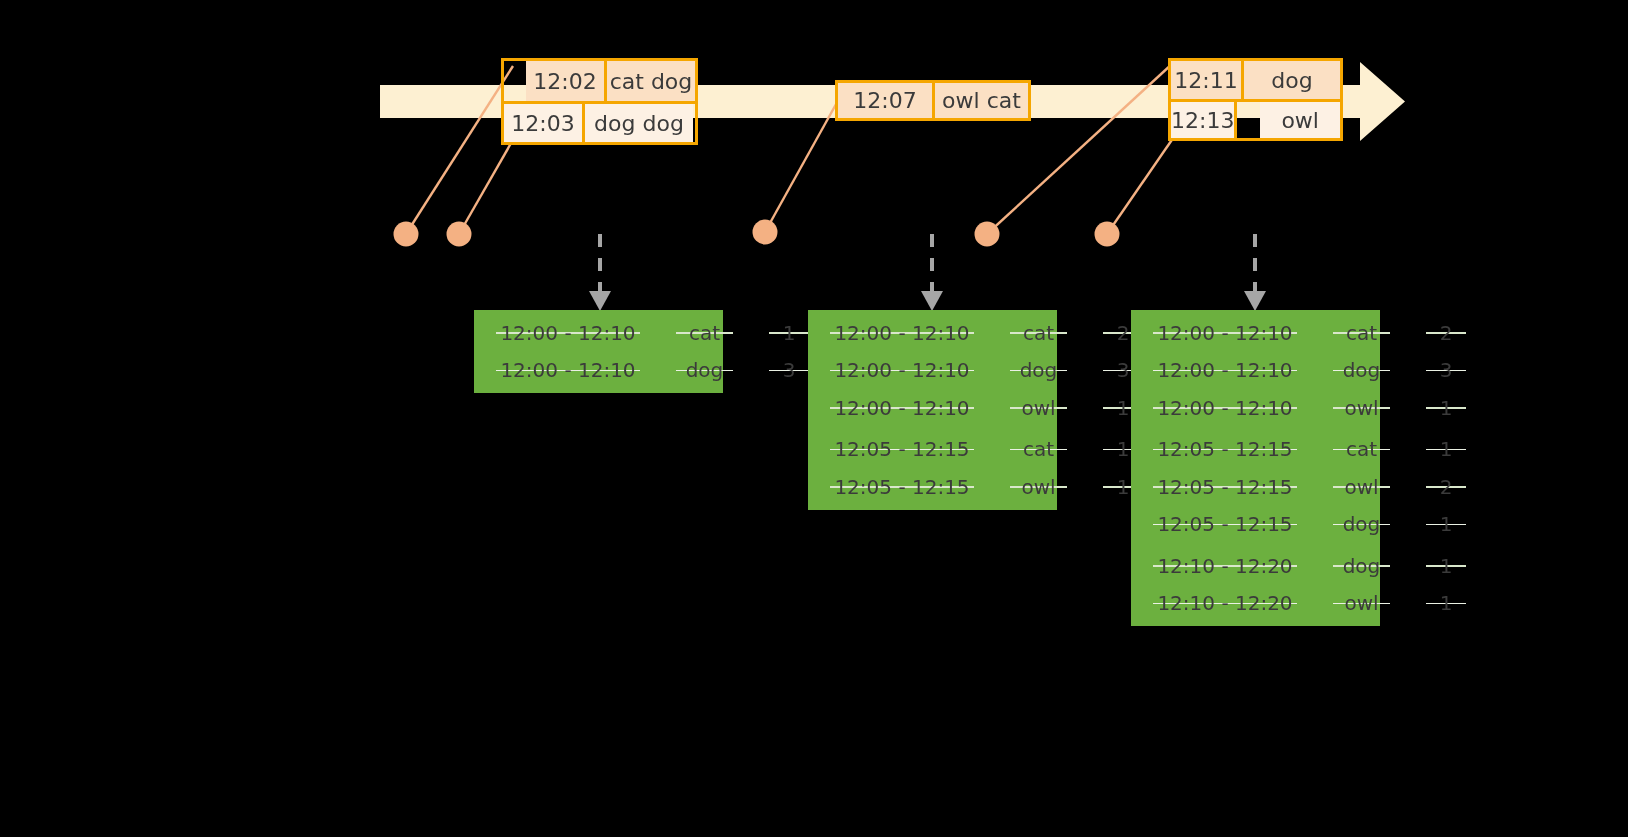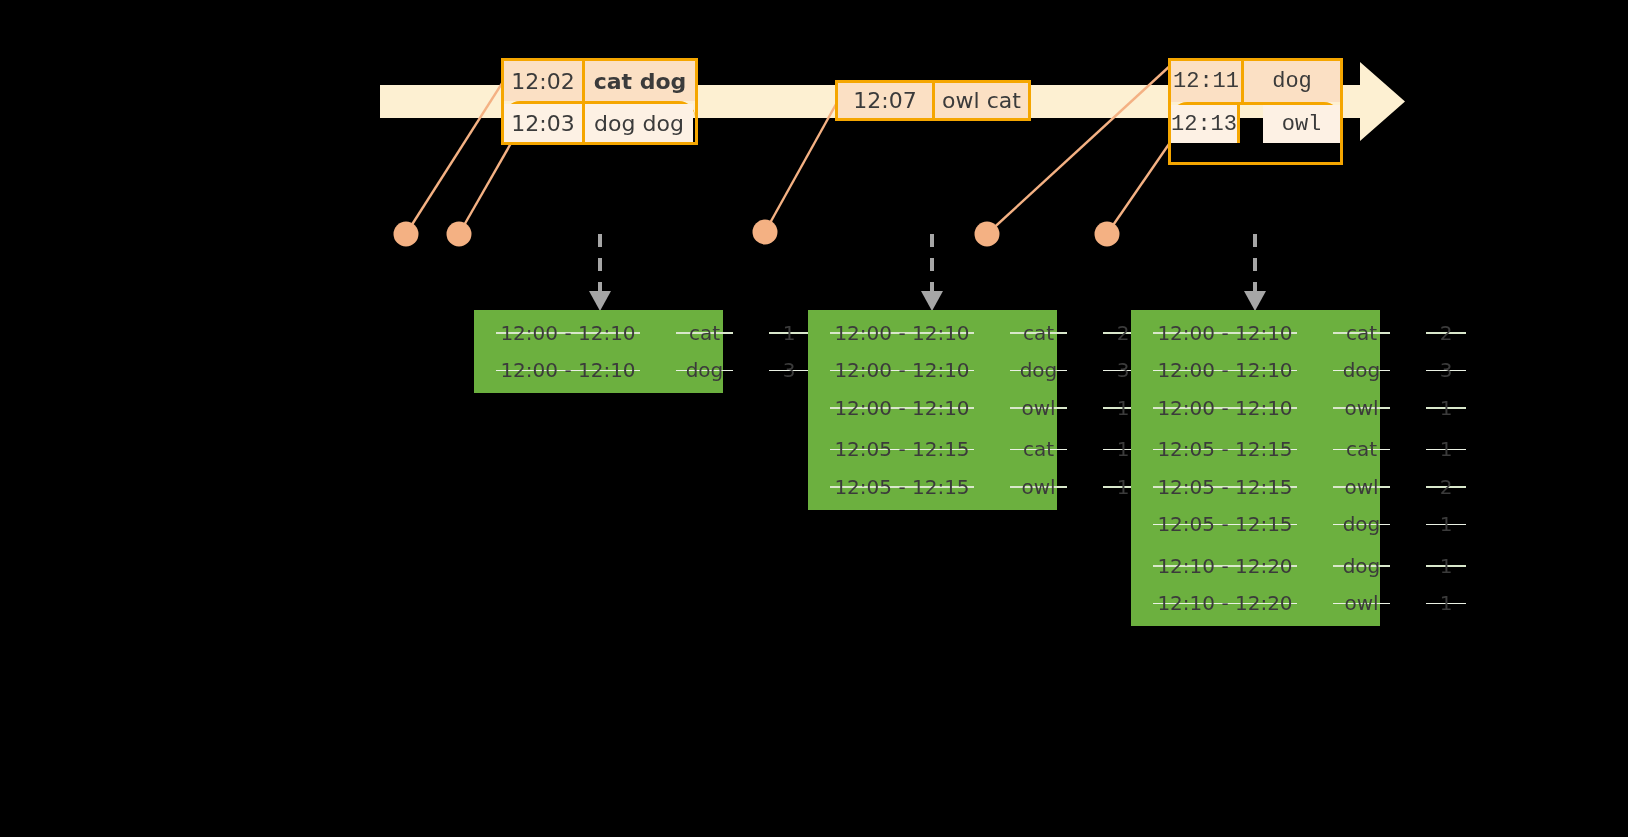--- a/index.html
+++ b/index.html
@@ -6,21 +6,21 @@
   html,body{margin:0;padding:0;background:#000;}
   body{width:1628px;height:837px;position:relative;overflow:hidden;
        font-family:"DejaVu Sans","Liberation Sans",sans-serif;}
   #stage{position:absolute;left:0;top:0;width:1628px;height:837px;}
   svg.layer{position:absolute;left:0;top:0;width:1628px;height:837px;pointer-events:none;}
 
   
   .evt-box{position:absolute;border:3px solid #f5a600;box-sizing:border-box;
            display:flex;flex-direction:column;}
   .evt-row{display:flex;box-sizing:border-box;}
-  .evt-row + .evt-row{border-top:3px solid #f5a600;border-radius:16px;}
+  .evt-row + .evt-row{border-top:3px solid #f5a600;}
   .evt-time,.evt-val{display:flex;align-items:center;justify-content:center;
         font-size:22px;color:#3b3b3b;box-sizing:border-box;white-space:nowrap;}
   .evt-time{border-right:3px solid #f5a600;}
   .evt-row.shade .evt-time,.evt-row.shade .evt-val{background:#fbe0c4;}
   .evt-row.plain .evt-time,.evt-row.plain .evt-val{background:#fdf1e4;}
 
   
   .res-table{position:absolute;border:4px solid #6cb03f;box-sizing:border-box;
              display:flex;flex-direction:column;background:#6cb03f;}
   .res-row{display:flex;box-sizing:border-box;height:37.5px;}
@@ -73,36 +73,36 @@
         <circle cx="459" cy="234" r="12.5"></circle>
         <circle cx="765" cy="232" r="12.5"></circle>
         <circle cx="987" cy="234" r="12.5"></circle>
         <circle cx="1107" cy="234" r="12.5"></circle>
       </g>
   </svg>
 
   <div class="evt-box" style="left:501px;top:58px;width:197px;height:87px;">
     <div class="evt-row shade" style="height:41px;justify-content:flex-end;">
       <div class="evt-time" style="width:81px;">12:02</div>
-      <div class="evt-val" style="width:110px;font-weight:bold;">cat dog</div>
+      <div class="evt-val" style="width:88px;">cat dog</div>
     </div>
     <div class="evt-row plain" style="height:41px;">
       <div class="evt-time" style="width:81px;">12:03</div>
       <div class="evt-val" style="width:108px;">dog dog</div>
     </div>
   </div>
 
   <div class="evt-box" style="left:835px;top:80px;width:196px;height:41px;">
     <div class="evt-row shade" style="height:35px;">
       <div class="evt-time" style="width:105px;">12:07</div>
       <div class="evt-val" style="width:101px;">owl cat</div>
     </div>
   </div>
 
-  <div class="evt-box" style="left:1168px;top:58px;width:175px;height:107px;font-family:Liberation Mono, monospace;">
+  <div class="evt-box" style="left:1168px;top:58px;width:175px;height:83px;">
     <div class="evt-row shade" style="height:41px;">
       <div class="evt-time" style="width:73px;">12:11</div>
       <div class="evt-val" style="width:96px;">dog</div>
     </div>
     <div class="evt-row plain" style="height:41px;gap:23px;">
       <div class="evt-time" style="width:73px;">12:13</div>
       <div class="evt-val" style="width:96px;">owl</div>
     </div>
   </div>
 

